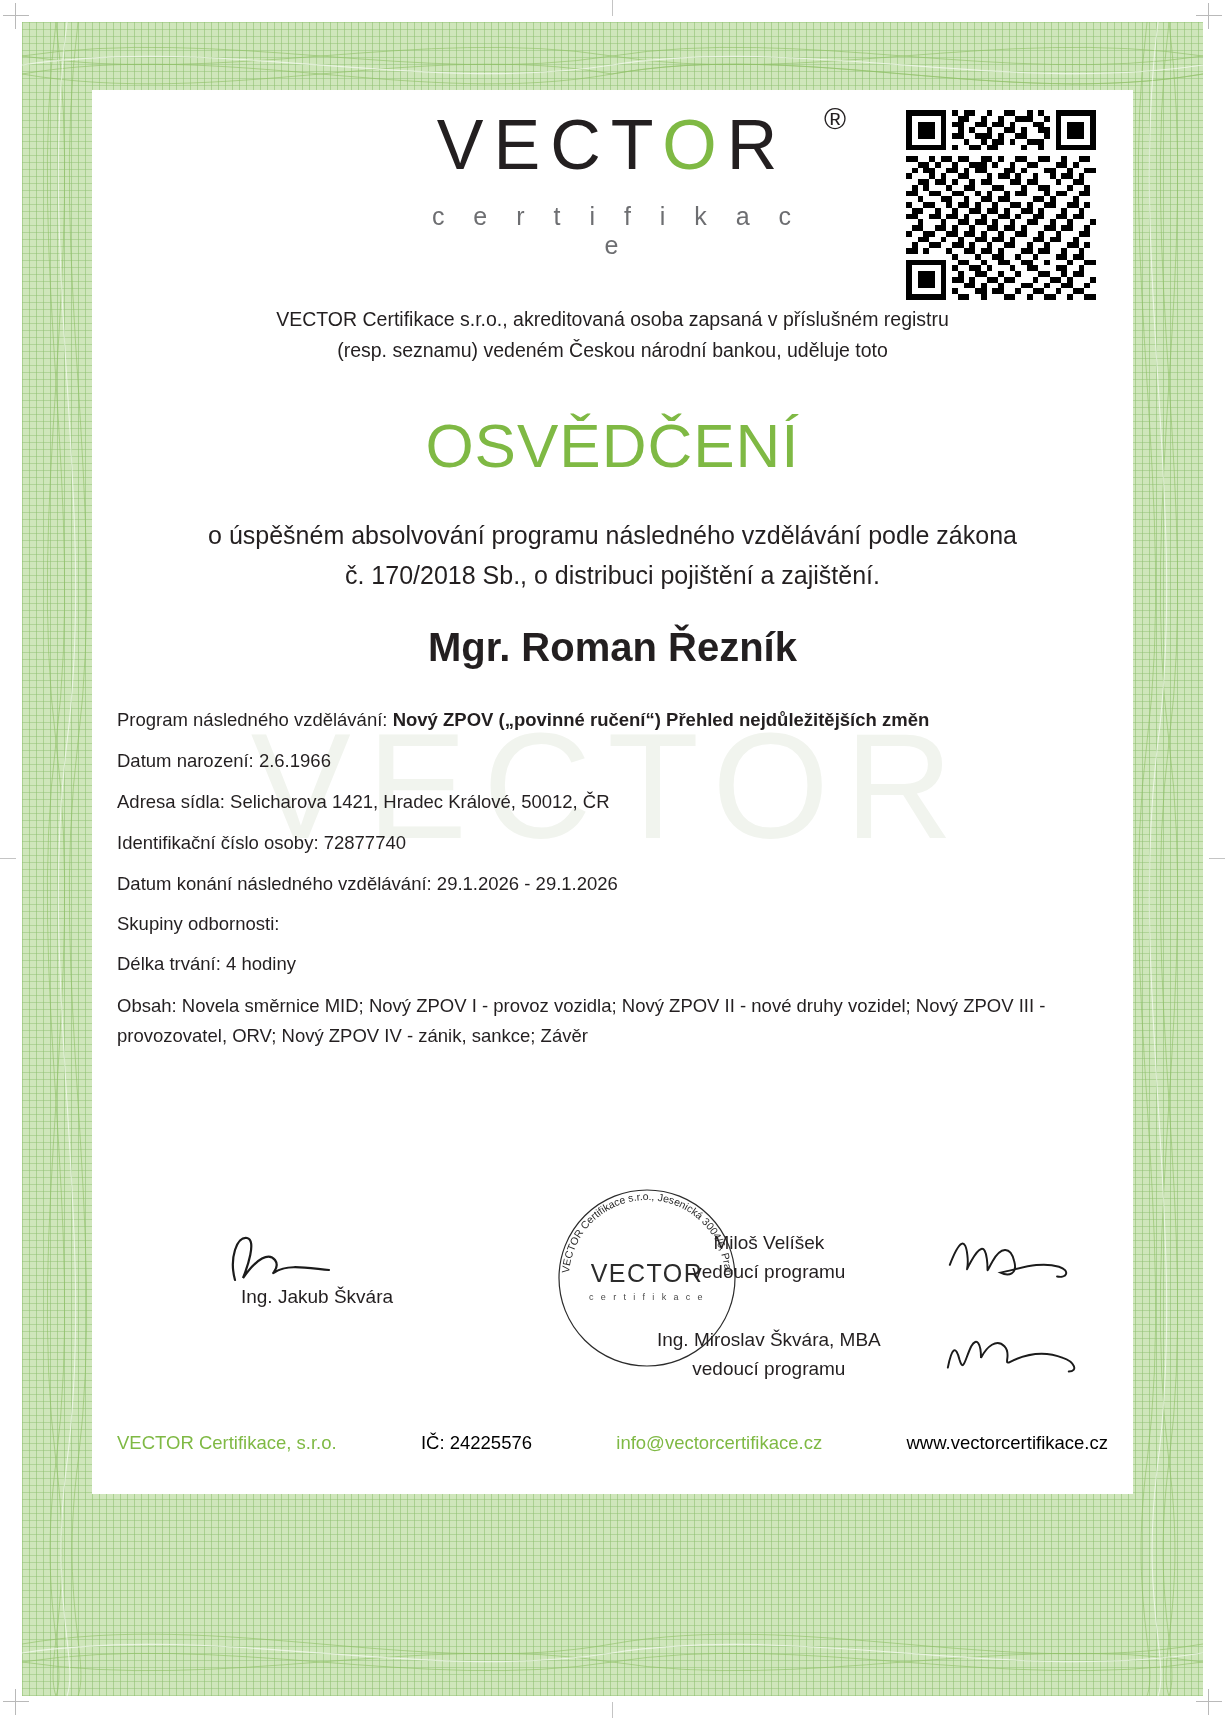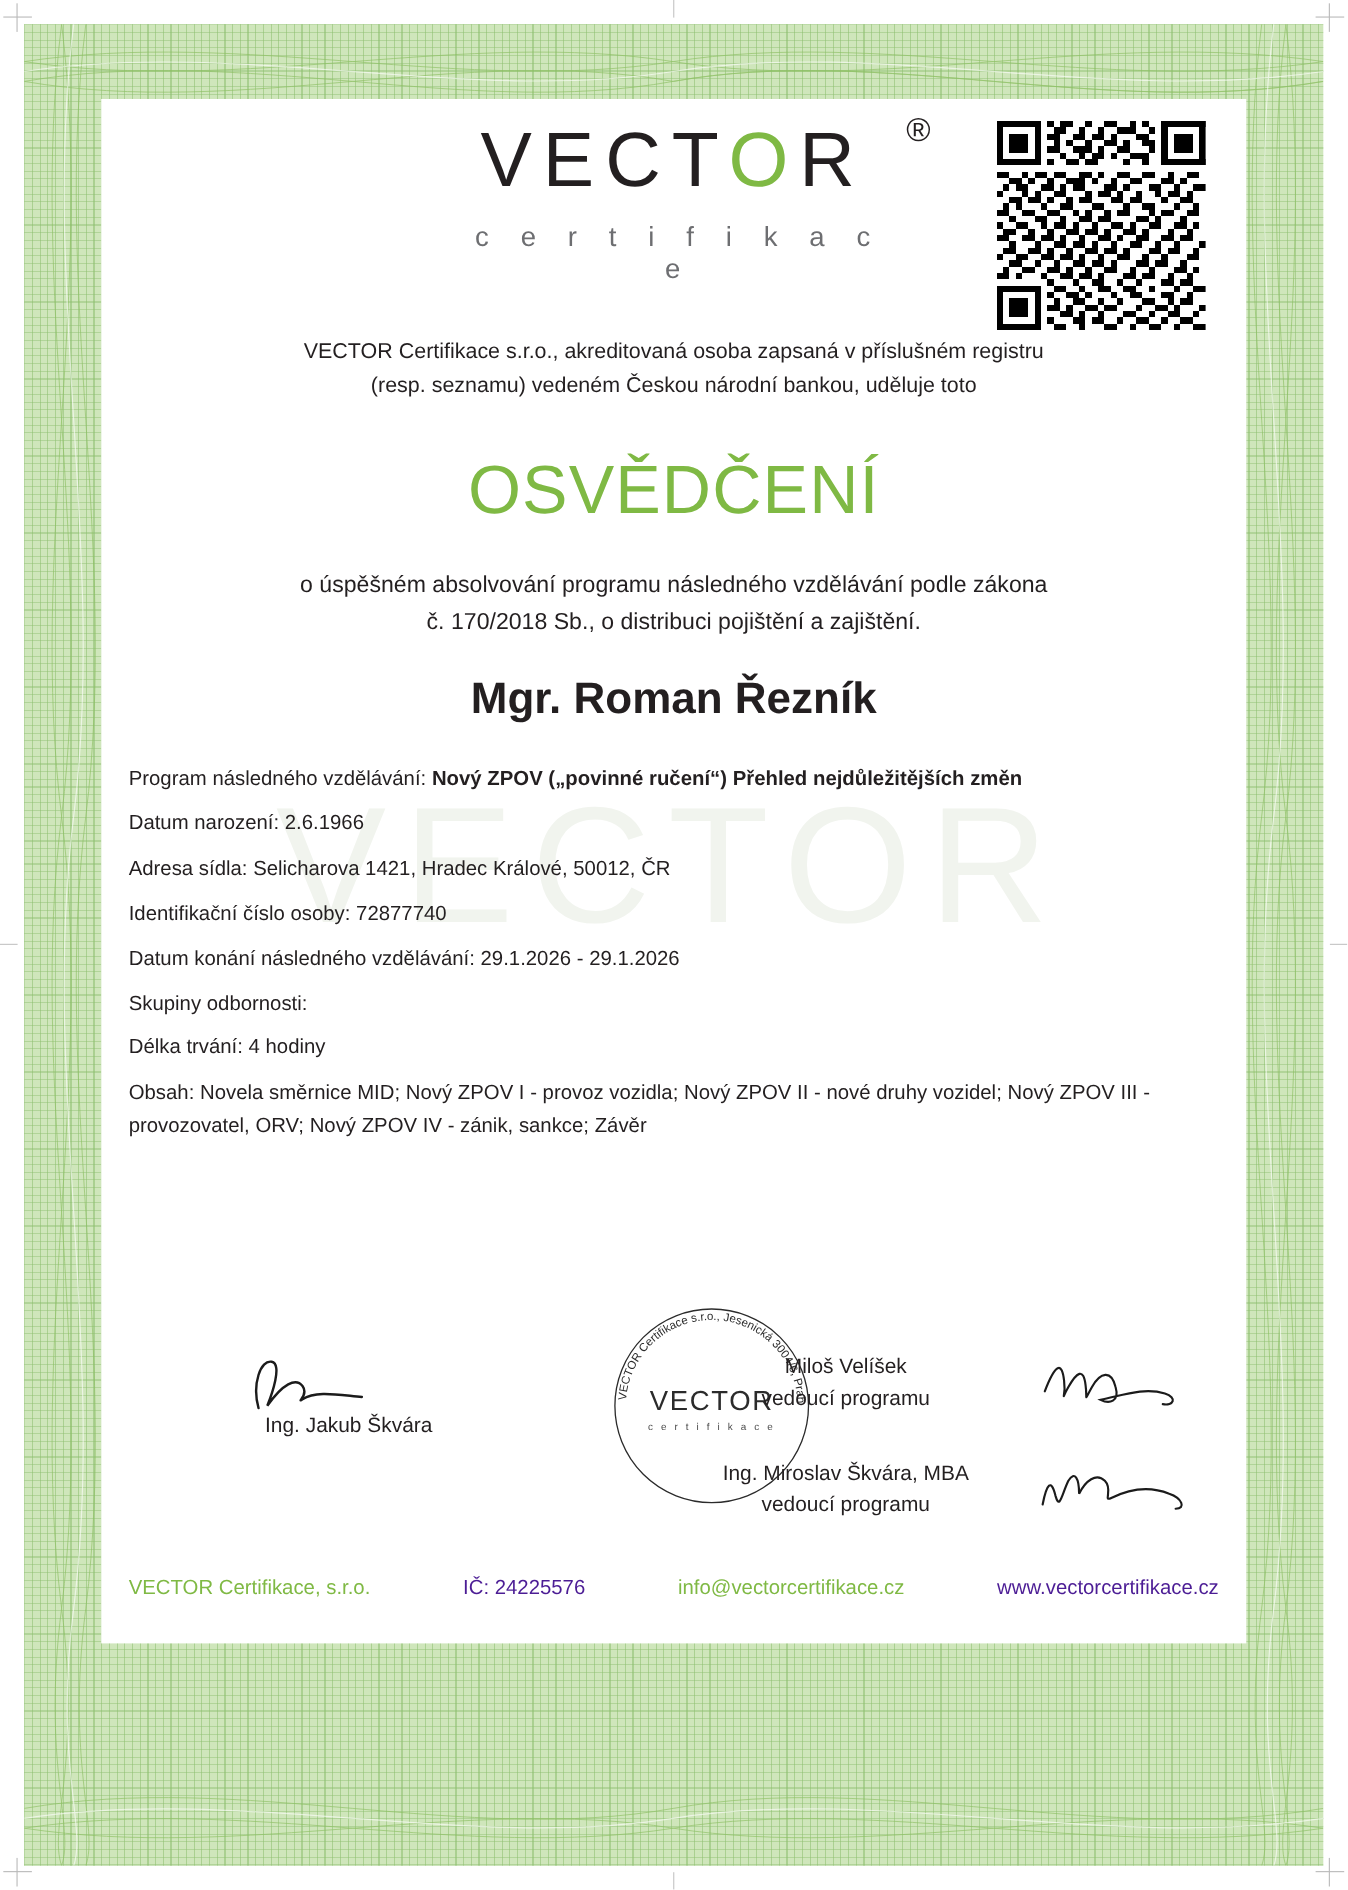--- a/index.html
+++ b/index.html
@@ -151,21 +151,21 @@
   .title {
     text-align: center;
     font-size: 62px;
     color: #7fb944;
     letter-spacing: 1px;
     margin: 44px 0 34px;
     font-weight: 400;
   }
   .subtitle {
     text-align: center;
-    font-size: 21px;
+    font-size: 25px;
     line-height: 1.6;
     color: #231f20;
   }
   .holder {
     text-align: center;
     font-size: 40px;
     font-weight: bold;
     margin: 30px 0 34px;
     color: #231f20;
   }
@@ -245,21 +245,21 @@
     position: absolute;
     left: 25px;
     right: 25px;
     bottom: 40px;
     display: flex;
     justify-content: space-between;
     align-items: center;
     font-size: 18.5px;
   }
   .footer .green { color: #7fb944; }
-  .footer .dark  { color: #4c1d95; }
+  .footer .dark  { color: #000000; }
 </style>
 </head>
 <body>
 
 <div class="page">
 
   <div class="border-frame">
     <svg class="border-wave" viewBox="0 0 1181 1674" preserveAspectRatio="none">
       <g fill="none" stroke="#8cbf63" stroke-width="0.7" opacity="0.85">
         <path d="M0,34 C200,4 400,64 590,34 C780,4 980,64 1181,34"></path>

